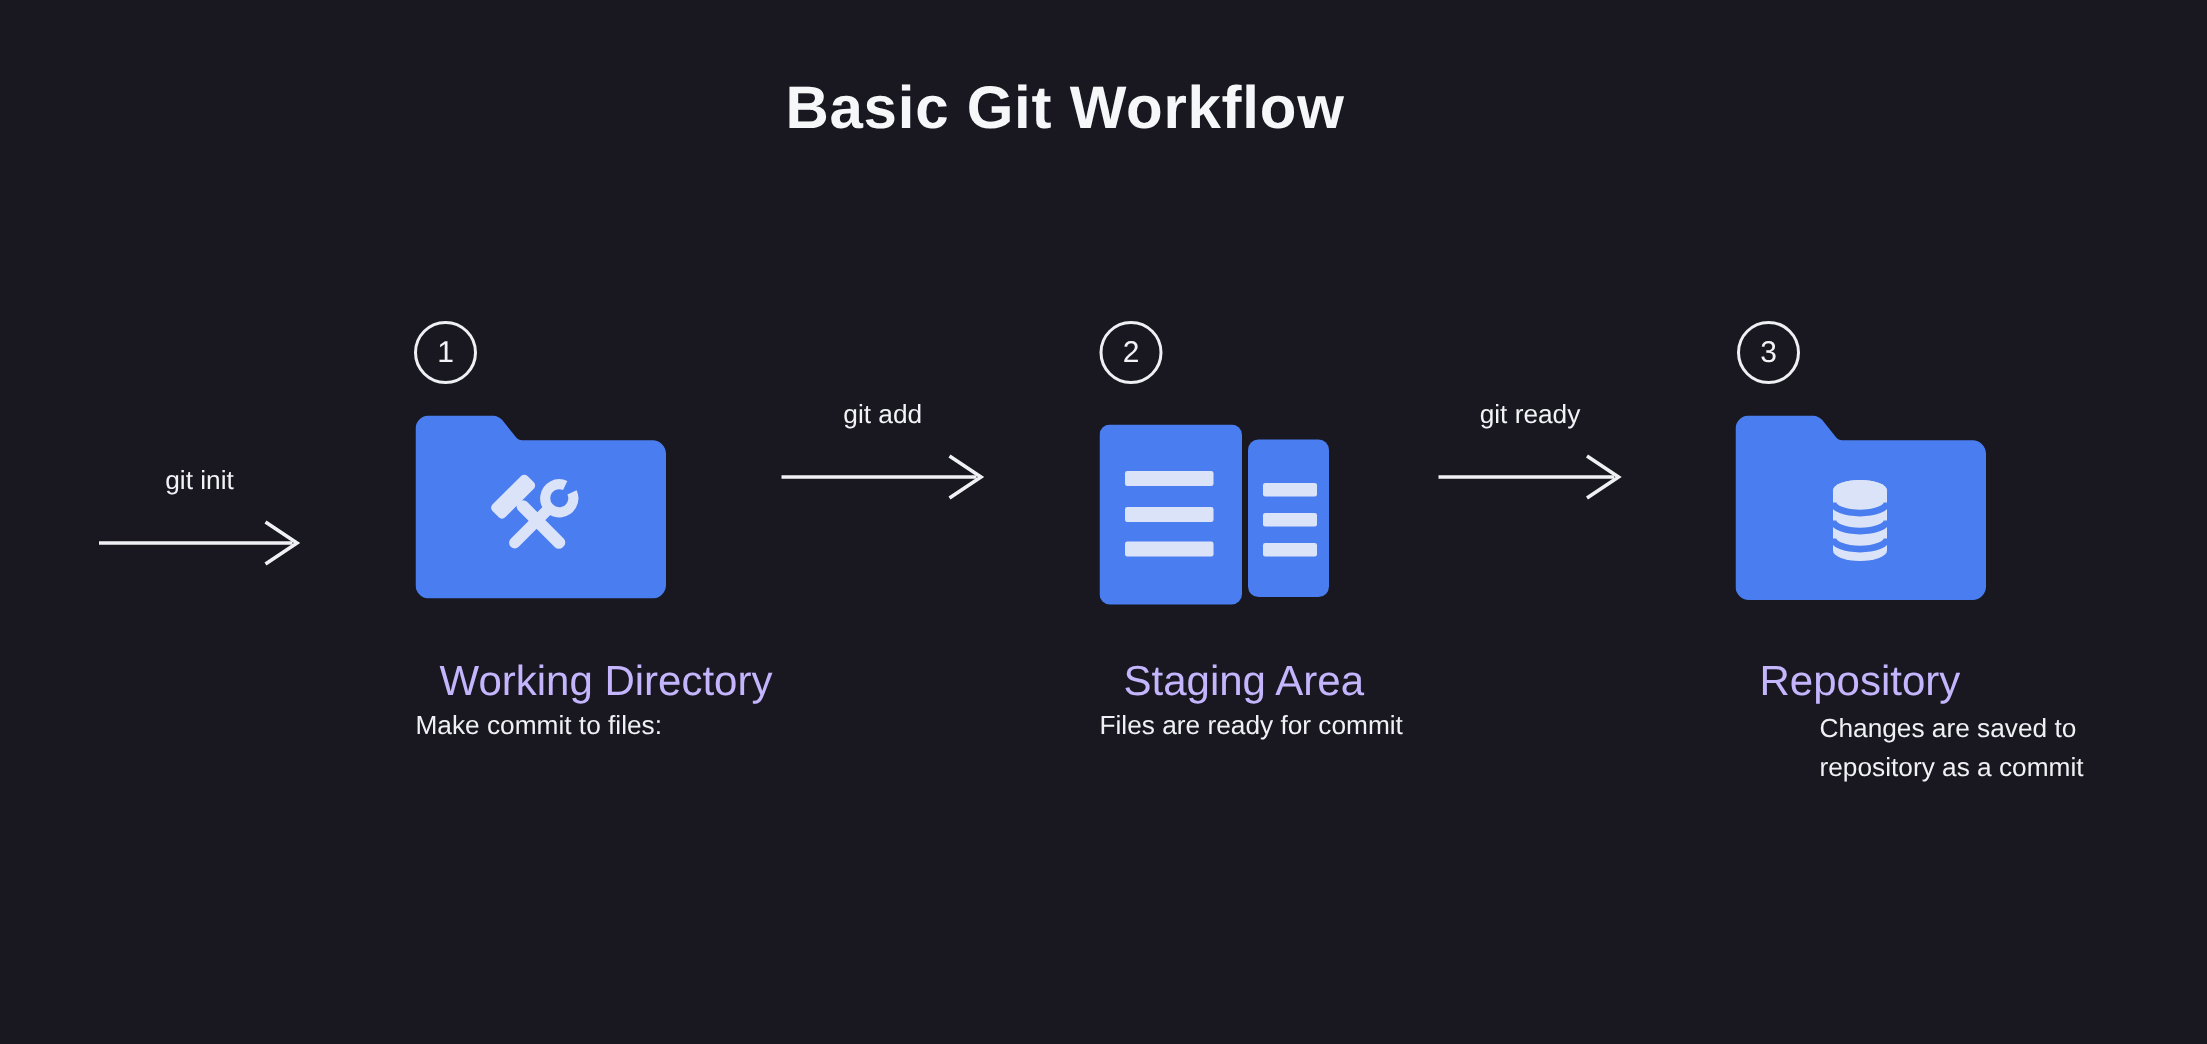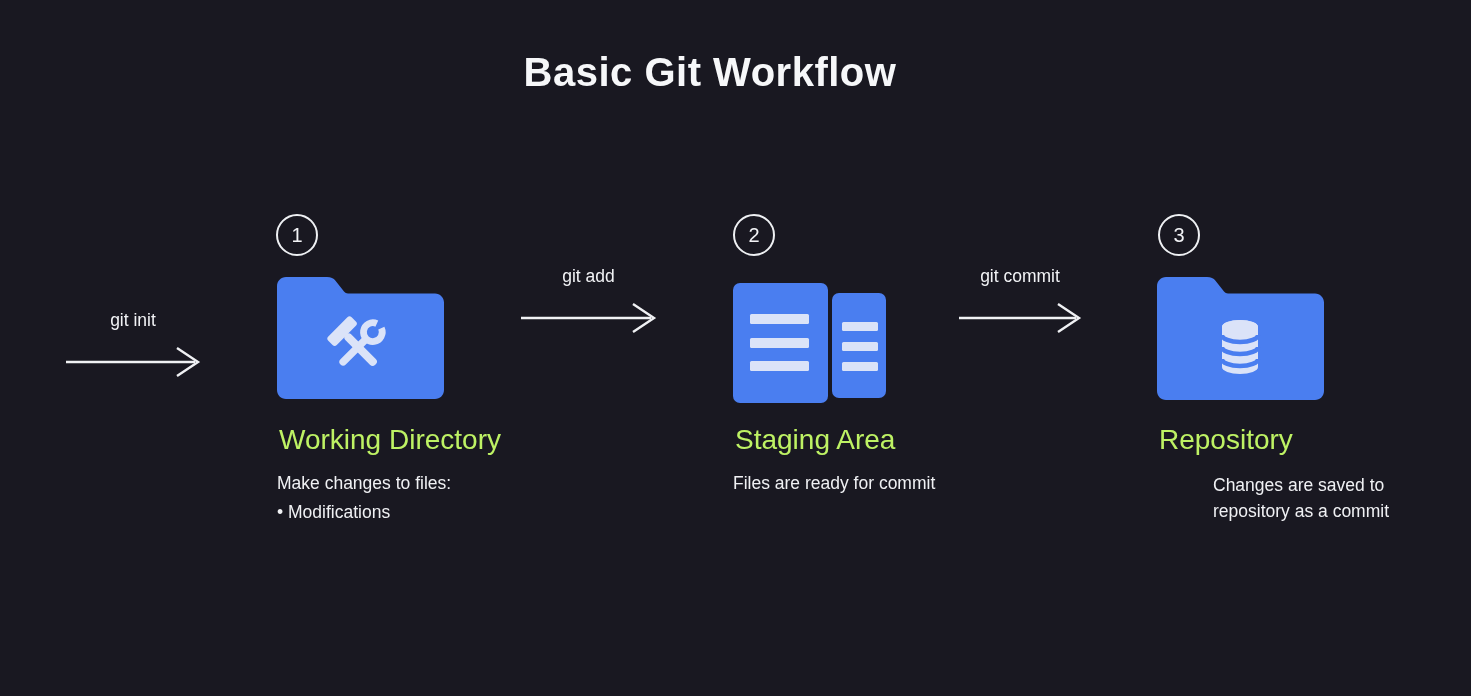--- a/index.html
+++ b/index.html
@@ -40,25 +40,25 @@
     box-sizing: border-box;
     border: 2.6px solid #eef0f3;
     border-radius: 50%;
     display: flex; align-items: center; justify-content: center;
     font-size: 20px;
     color: #f2f3f6;
   }
   .icon-box { position: absolute; }
   .step-heading {
     position: absolute;
-    margin: 2px;
+    margin: 16px;
     font-size: 28px;
     font-weight: 400;
     line-height: 36px;
-    color: #bef264;
+    color: #c4b5fd;
     white-space: nowrap;
   }
   .step-body {
     position: absolute;
     font-size: 17.5px;
     line-height: 29px;
     color: #f0f1f4;
   }
   .step-body.tight { line-height: 26px; }
   .bullet::before { content: "• "; }
@@ -80,21 +80,21 @@
 
   <div class="arrow-group" style="left:520px; width:137px;">
     <div class="arrow-label">git add</div>
     <svg width="137" height="36" viewBox="0 0 137 36">
       <line x1="1" y1="18" x2="131" y2="18"></line>
       <polyline points="113,4 134,18 113,32"></polyline>
     </svg>
   </div>
 
   <div class="arrow-group" style="left:958px; width:124px;">
-    <div class="arrow-label">git commit</div>
+    <div class="arrow-label">git ready</div>
     <svg width="124" height="36" viewBox="0 0 124 36">
       <line x1="1" y1="18" x2="118" y2="18"></line>
       <polyline points="100,4 121,18 100,32"></polyline>
     </svg>
   </div>
 
   <div class="step-circle" style="left:276px; top:214px;">
     <span>1</span>
   </div>
 
@@ -110,22 +110,21 @@
           <path d="M52.27 8.25 A12.5 12.5 0 1 1 43.73 8.25" fill="none" stroke="#dbe3f8" stroke-width="9"></path>
           <rect x="43" y="29" width="10" height="52" rx="5" fill="#dbe3f8"></rect>
         </g>
       </g>
     </svg>
   </div>
 
   <h2 class="step-heading" style="left:277px; top:420px;">Working Directory</h2>
 
   <div class="step-body" style="left:277px; top:469px;">
-    <div>Make changes to files:</div>
-    <div class="bullet">Modifications</div>
+    <div>Make commit to files:</div>
   </div>
 
   <div class="step-circle" style="left:733px; top:214px;">
     <span>2</span>
   </div>
 
   <div class="icon-box" style="left:733px; top:283px;">
     <svg width="153" height="121" viewBox="0 0 153 121">
       <rect x="0" y="0" width="95" height="120" rx="7" fill="#4a7ef0"></rect>
       <g fill="#dbe3f8">

